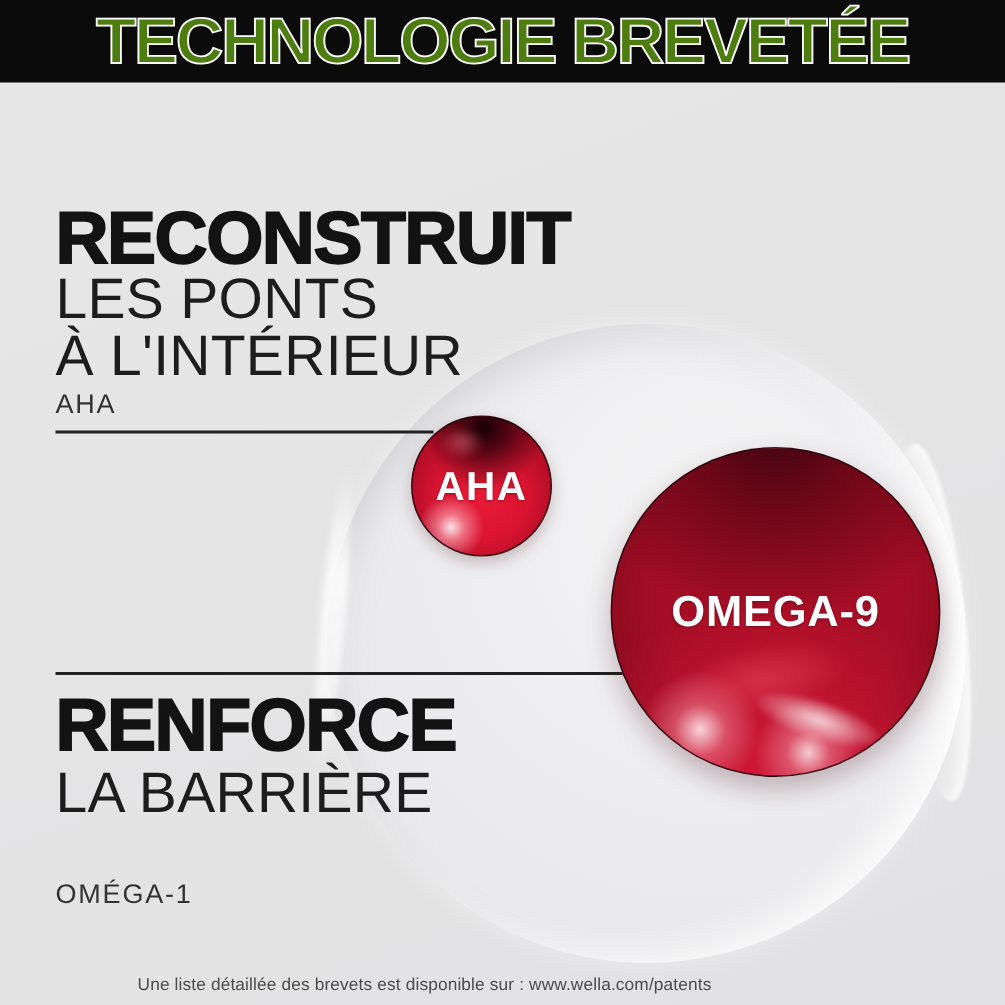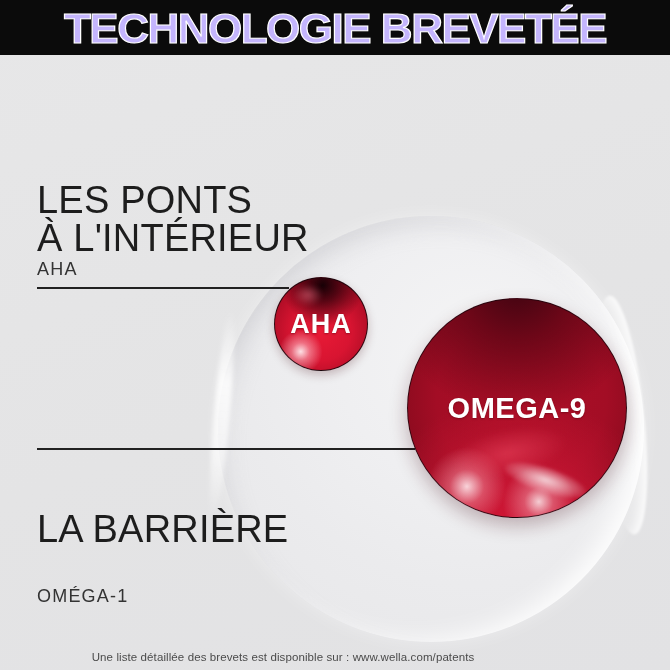--- a/index.html
+++ b/index.html
@@ -15,21 +15,21 @@
 
   
   .header-bar {
     position: absolute;
     left: 0; top: 0;
     width: 670px; height: 55px;
     background: #0b0b0b;
     display: flex; align-items: center; justify-content: center;
   }
   .header-title {
-    color: #c4b5fd;
+    color: #4d7c0f;
     font-size: 44px;
     font-weight: 700;
     letter-spacing: -1.5px;
     -webkit-text-stroke: 1.2px #ffffff;
     white-space: nowrap;
     transform: scaleY(0.98);
   }
 
   
   .bubble {
@@ -186,26 +186,28 @@
 <div class="stage">
 
   <div class="header-bar">
     <span class="header-title">TECHNOLOGIE BREVETÉE</span>
   </div>
 
   <div class="bubble"></div>
   <div class="bubble-rim-left"></div>
   <div class="bubble-rim-right"></div>
 
+  <div class="txt heading t-reconstruit">RECONSTRUIT</div>
   <div class="txt subline t-interieur">À L'INTÉRIEUR</div>
   <div class="txt subline t-lesponts">LES PONTS</div>
   <div class="txt tagline t-aha-tag">AHA</div>
   <div class="connector connector-aha"></div>
 
   <div class="connector connector-omega"></div>
+  <div class="txt heading t-renforce">RENFORCE</div>
   <div class="txt subline t-barriere">LA BARRIÈRE</div>
   <div class="txt tagline t-omega-tag">OMÉGA-1</div>
 
   <div class="sphere sphere-aha">
     <div class="gloss gloss-aha-top"></div>
     <span class="sphere-label">AHA</span>
   </div>
 
   <div class="sphere sphere-omega">
     <div class="gloss gloss-omega-swirl"></div>

